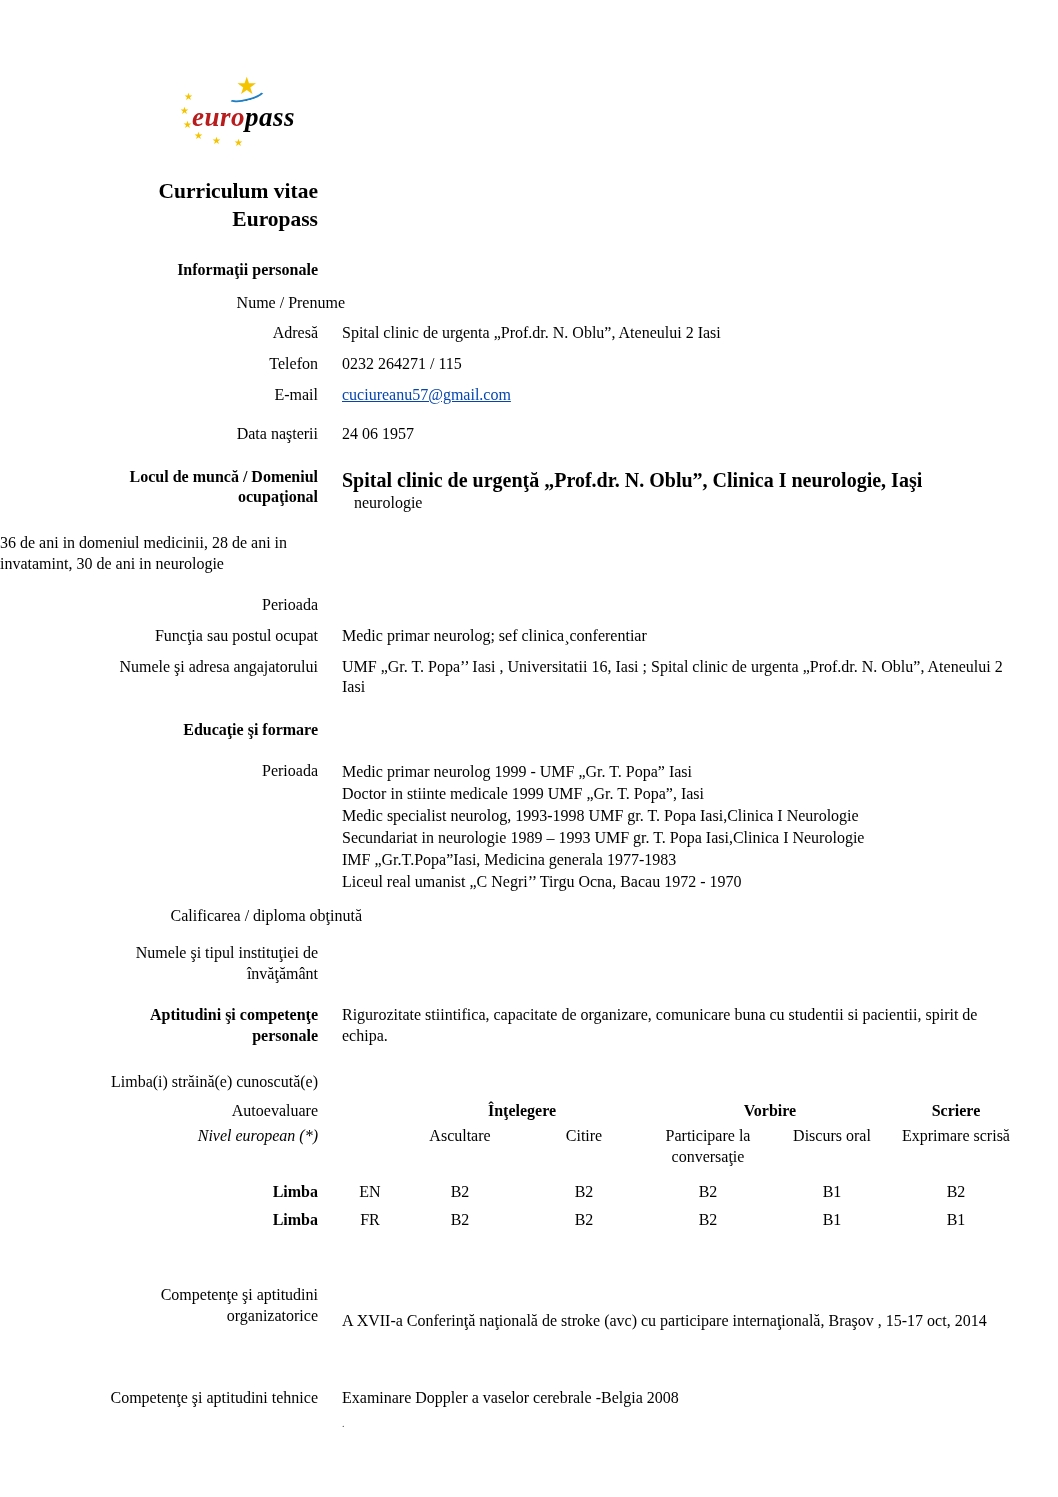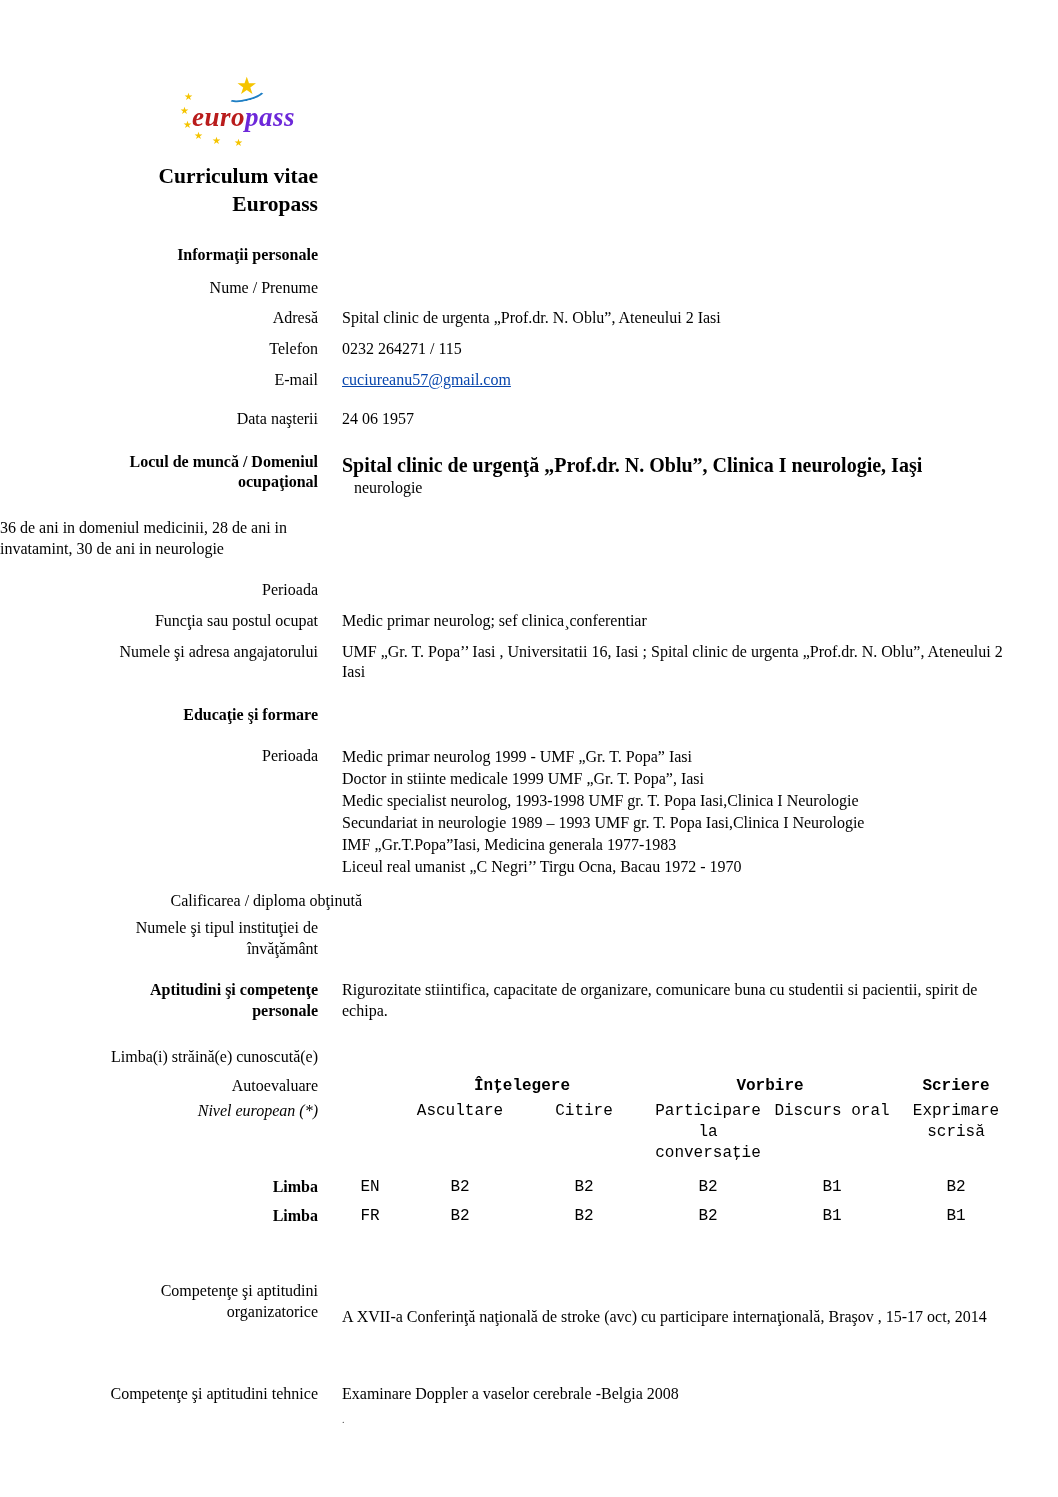--- a/index.html
+++ b/index.html
@@ -13,21 +13,21 @@
     font-size: 16px;
     line-height: 1.3;
     padding: 78px 40px 60px 0;
     position: relative;
   }
 
   
   .logo { position: relative; width: 150px; height: 64px; margin-left: 180px; }
   .logo-text { position: absolute; left: 12px; top: 22px; font-size: 27px; font-style: italic; font-weight: bold; letter-spacing: 0.5px; }
   .logo-euro { color: #b91c1c; }
-  .logo-pass { color: #6d28d9; }
+  .logo-pass { color: #000000; }
   .star { position: absolute; color: #f5c400; font-size: 10px; line-height: 1; }
   .s1 { left: 4px;  top: 14px; }
   .s2 { left: 0px;  top: 28px; }
   .s3 { left: 3px;  top: 42px; }
   .s4 { left: 14px; top: 53px; }
   .s5 { left: 32px; top: 58px; }
   .s6 { left: 54px; top: 60px; }
   .big-star { font-size: 24px; left: 56px; top: -4px; }
   .swoosh {
     position: absolute; left: 46px; top: 8px; width: 40px; height: 15px;
@@ -44,41 +44,41 @@
   .title { font-size: 21.5px; font-weight: bold; line-height: 1.32; }
   .link { color: #0645ad; text-decoration: underline; cursor: pointer; }
   .small-dot { font-size: 10px; color: #444; }
 
   .w212 { max-width: 212px; margin-left: auto; }
   .w205 { max-width: 205px; margin-left: auto; }
   .w225 { max-width: 225px; margin-left: auto; }
   .w185 { max-width: 185px; margin-left: auto; }
 
   .mt4  { margin-top: 4px; }
-  .mt6  { margin-top: 6px; font-family: Liberation Serif, serif; }
+  .mt6  { margin-top: 16px; font-family: Liberation Serif, serif; }
   .mt8  { margin-top: 8px; }
   .mt10 { margin-top: 10px; }
-  .mt12 { margin-top: 12px; }
+  .mt12 { margin-top: 12px; padding-left: 27px; }
   .mt13 { margin-top: 13px; padding-left: 44px; }
   .mt14 { margin-top: 14px; }
   .mt18 { margin-top: 18px; }
   .mt20 { margin-top: 20px; }
   .mt22 { margin-top: 22px; }
-  .mt24 { margin-top: 20px; }
+  .mt24 { margin-top: 35px; }
   .mt26 { margin-top: 26px; }
   .mt58 { margin-top: 54px; }
   .mt56 { margin-top: 56px; }
 
   .work-first { font-weight: bold; font-size: 20px; }
   .work-second { margin-left: 12px; }
 
   .edu-lines div { line-height: 1.38; }
 
   
-  .lang-grid { display: grid; grid-template-columns: 56px repeat(5, 1fr); align-items: start; font-family: Liberation Mono, monospace; }
+  .lang-grid { display: grid; grid-template-columns: 56px repeat(5, 1fr); align-items: start; }
   .cell { text-align: center; }
   .span2 { grid-column: span 2; }
 
   .offset-down { padding-top: 26px; }
 </style>
 </head>
 <body>
 
 <div class="page">
 

